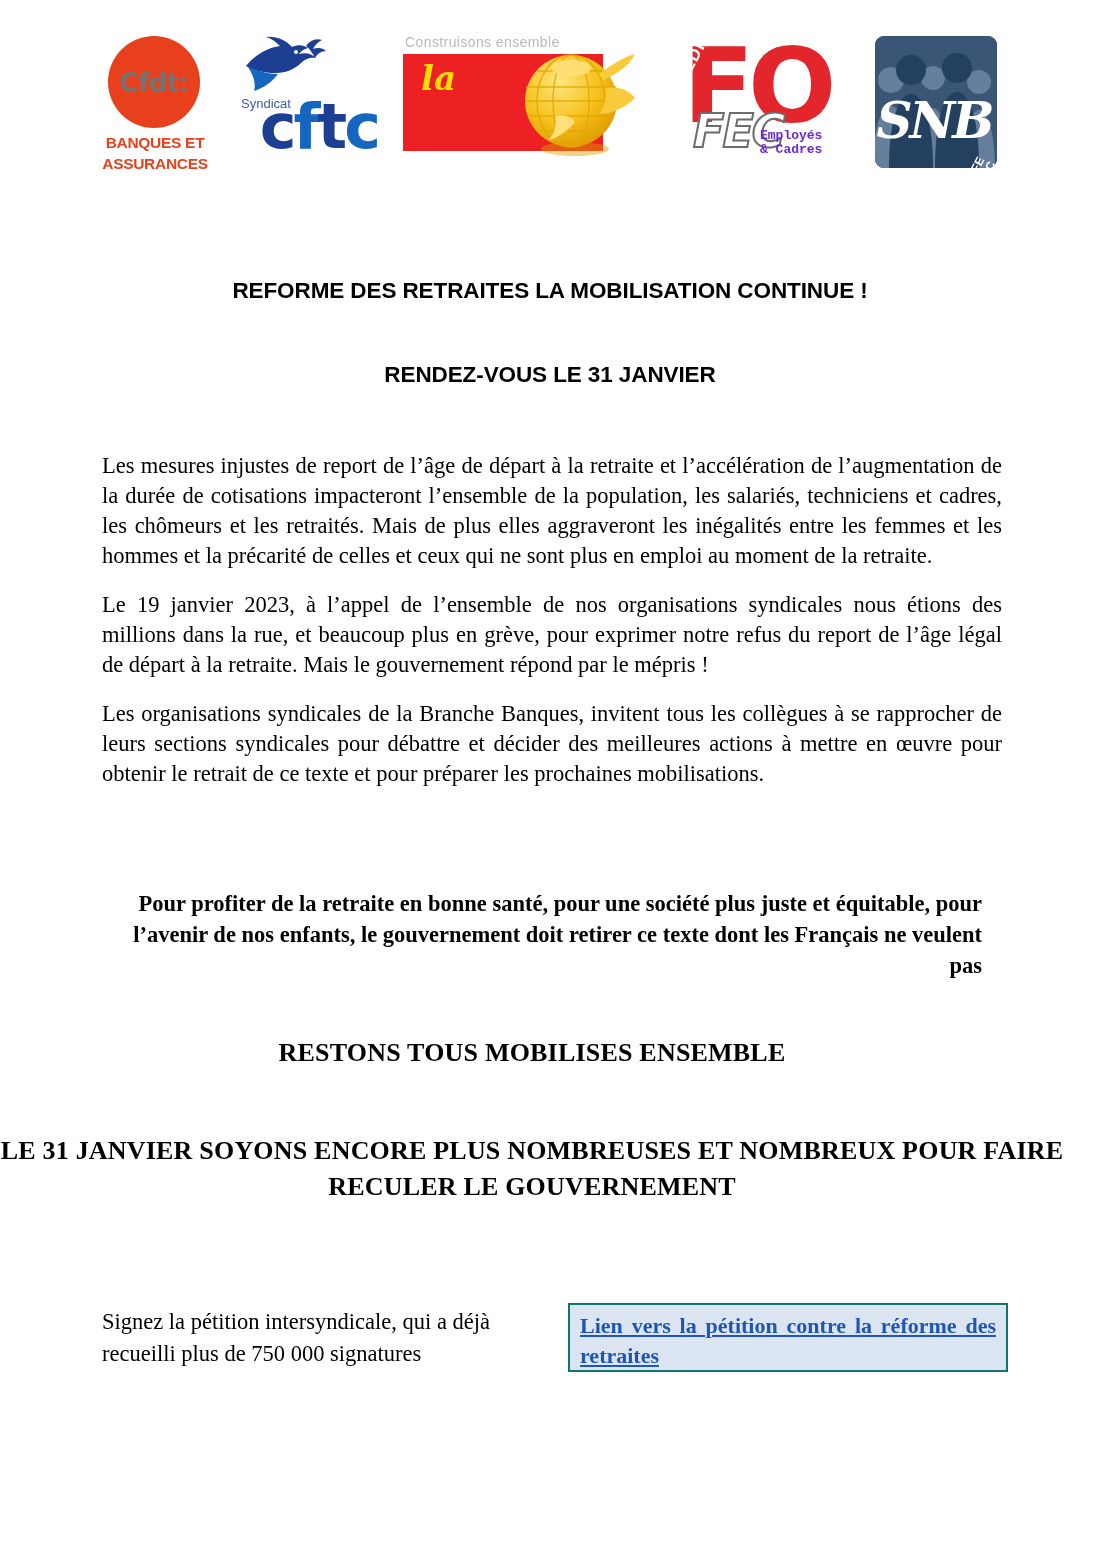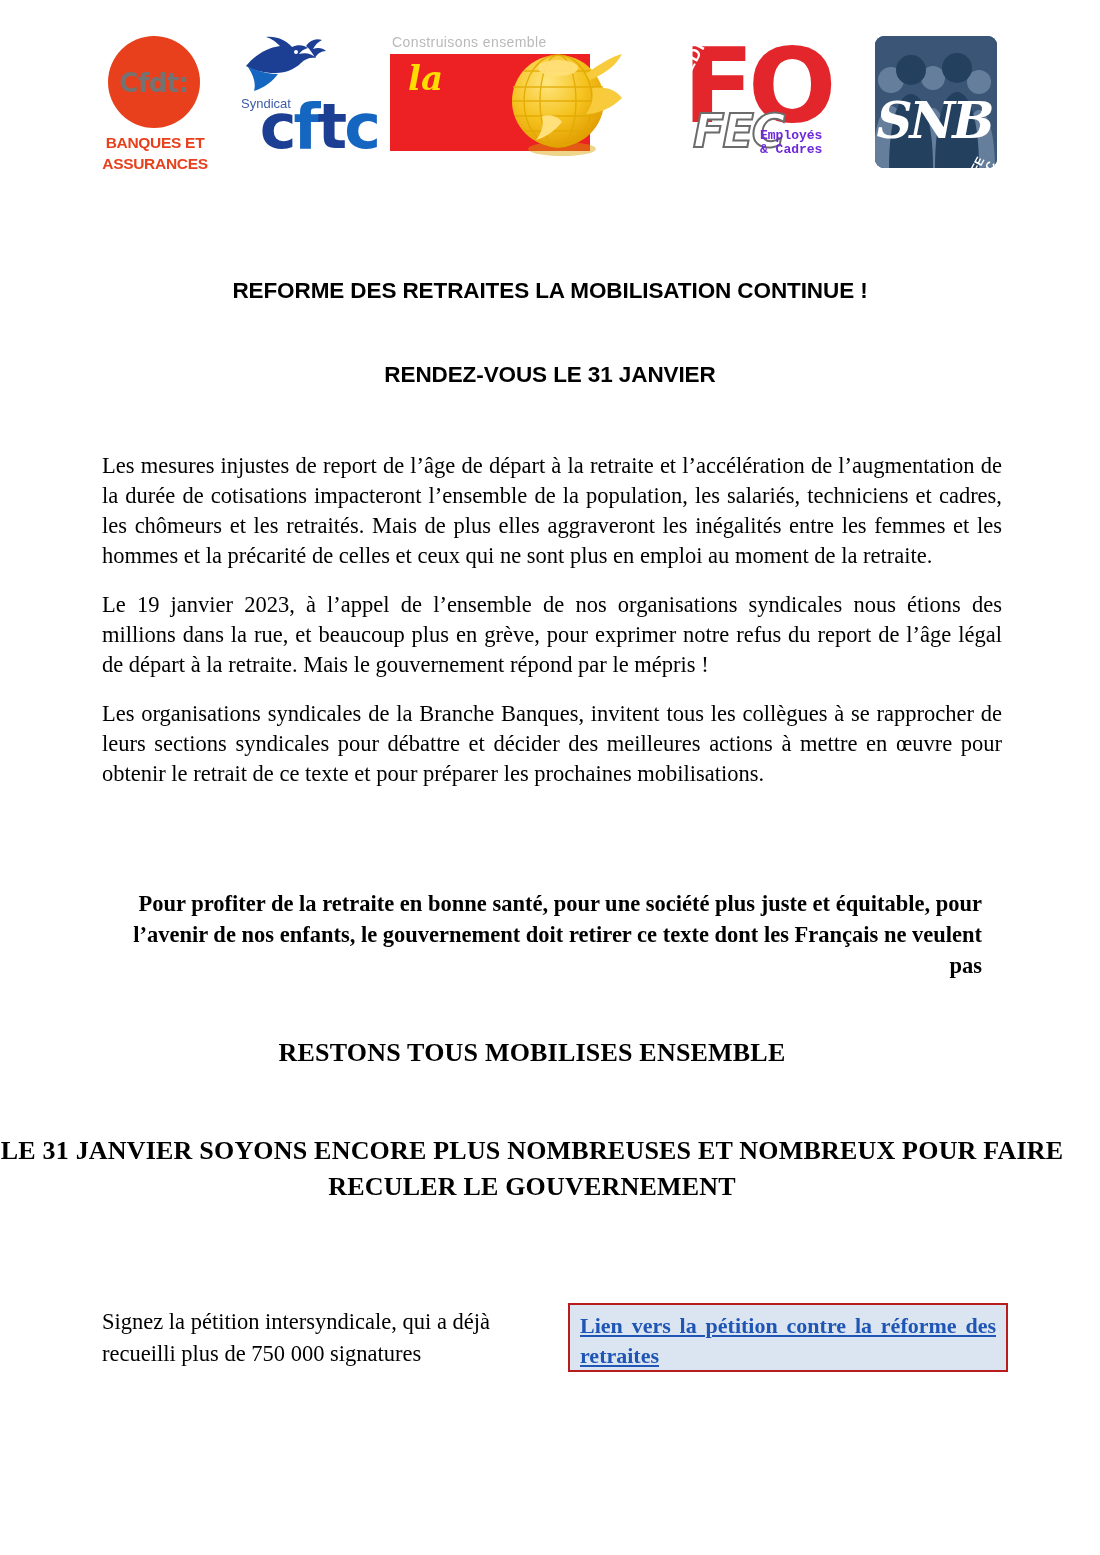--- a/index.html
+++ b/index.html
@@ -84,21 +84,21 @@
     font-family: "DejaVu Sans", sans-serif;
     font-weight: bold;
     font-size: 62px;
     line-height: 62px;
     color: #1c3f94;
     letter-spacing: -3px;
   }
   .cftc-word .lt { color: #1566c0; }
 
   
-  .cgt { left: 291px; width: 245px; height: 140px; }
+  .cgt { left: 304px; width: 245px; height: 140px; }
   .cgt-construisons {
     position: absolute;
     left: 6px; top: 0px;
     font-family: "Liberation Sans", sans-serif;
     font-size: 14px;
     color: #b9b9b9;
     letter-spacing: 0.4px;
   }
   .cgt-red {
     position: absolute;
@@ -287,21 +287,21 @@
     text-align: left;
   }
   #link-box {
     position: absolute;
     left: 568px;
     top: 1303px;
     width: 440px;
     height: 69px;
     box-sizing: border-box;
     background: #dbe5f1;
-    border: 2px solid #b91c1c;
+    border: 2px solid #0f766e;
     padding: 6px 10px 6px 10px;
   }
   #link-box a {
     display: block;
     font-family: "Liberation Serif", serif;
     font-weight: bold;
     font-size: 22px;
     line-height: 30px;
     color: #1f55b5;
     text-decoration: underline;

